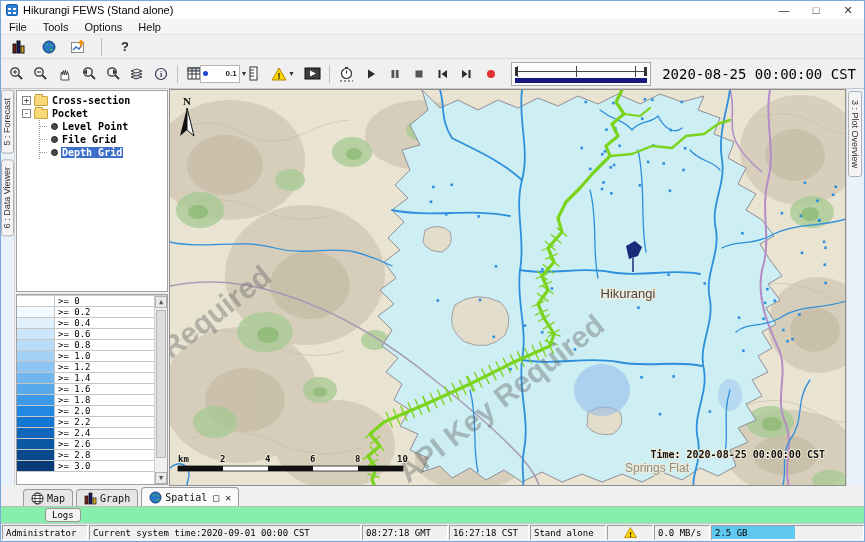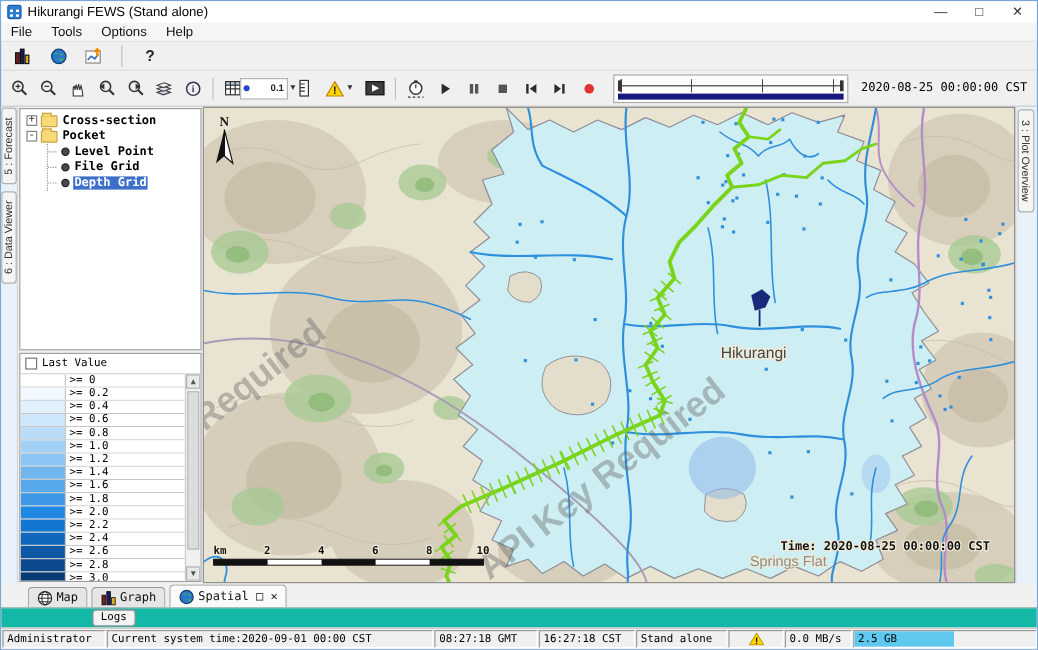--- a/index.html
+++ b/index.html
@@ -30,21 +30,21 @@
   .dot01 .bluedot{width:5px;height:5px;border-radius:50%;background:#2244cc;margin-right:1px;}
   .help-q{font-size:13px;font-weight:bold;color:#222;margin-left:8px;}
   
   .timeline{flex:1 1 auto;height:24px;margin:0 6px 0 8px;border:1px solid #a8a8a8;background:#fcfcfc;position:relative;}
   .tl-ruler{position:absolute;left:5px;right:5px;top:8px;height:1px;background:#444;}
   .tl-ticks{position:absolute;left:5px;right:5px;top:3px;height:11px;
      background:repeating-linear-gradient(90deg,#444 0 1px,transparent 1px 59px);}
   .tl-handle-l,.tl-handle-r{position:absolute;top:4px;width:3px;height:9px;background:#333;}
   .tl-handle-l{left:3px;} .tl-handle-r{right:3px;}
   .tl-bar{position:absolute;left:3px;right:3px;bottom:2px;height:5px;background:#17187e;}
-  .timestamp{font-family:"DejaVu Sans Mono",monospace;font-size:10px;white-space:nowrap;padding:0 4px;color:#000;flex:0 0 auto;}
+  .timestamp{font-family:"DejaVu Sans Mono",monospace;font-size:14px;white-space:nowrap;padding:0 4px;color:#000;flex:0 0 auto;}
   
   .main{flex:1 1 auto;display:flex;min-height:0;}
   .tabstrip-left{width:14px;background:#e9f2fb;border-right:1px solid #d5d5d5;display:flex;flex-direction:column;gap:5px;padding-top:1px;flex:0 0 auto;}
   .vtab-l{writing-mode:vertical-rl;transform:rotate(180deg);font-size:9px;color:#333;background:#f4f4f4;
      border:1px solid #b0b0b0;border-radius:3px;padding:7px 0;text-align:center;width:13px;}
   .tabstrip-right{width:18px;background:#e9f2fb;border-left:1px solid #d5d5d5;padding-top:2px;flex:0 0 auto;}
   .vtab-r{writing-mode:vertical-rl;font-size:9px;color:#333;background:#f4f4f4;border:1px solid #b0b0b0;border-radius:3px;padding:8px 1px;margin-left:1px;}
   
   .leftpanel{width:154px;display:flex;flex-direction:column;background:#f0f0f0;flex:0 0 auto;}
   .tree{height:202px;background:#fff;border:1px solid #a0a0a0;margin:1px;font-family:"DejaVu Sans Mono",monospace;font-size:10px;overflow:hidden;padding-top:3px;flex:0 0 auto;}
@@ -74,21 +74,21 @@
   .scroll-thumb{position:absolute;left:1px;right:1px;top:2px;bottom:14px;background:#dddddd;border:1px solid #b8b8b8;}
   
   .mapwrap{flex:1 1 auto;position:relative;border:1px solid #8f8f8f;background:#e9e3d2;overflow:hidden;}
   .mapwrap svg{position:absolute;inset:0;}
   
   .tabs-row{height:20px;display:flex;align-items:flex-end;gap:3px;padding-left:22px;background:#f0f0f0;flex:0 0 auto;}
   .btab{display:flex;align-items:center;gap:3px;border:1px solid #9a9a9a;border-bottom:none;border-radius:4px 4px 0 0;
      padding:1px 7px;font-size:10px;background:#e6e6e6;height:17px;color:#111;font-family:"DejaVu Sans Mono",monospace;}
   .btab.active{background:#fafafa;height:19px;}
   .tabctl{font-size:10px;font-weight:bold;color:#222;margin-left:3px;}
-  .logs-row{height:17px;display:flex;align-items:center;padding-left:76px;border-top:1px solid #bdbdbd;background:#14b8a6;flex:0 0 auto;}
+  .logs-row{height:17px;display:flex;align-items:center;padding-left:44px;border-top:1px solid #bdbdbd;background:#86efac;flex:0 0 auto;}
   .logs-btn{font-size:9px;font-family:"DejaVu Sans Mono",monospace;border:1px solid #979797;border-radius:3px;background:#f3f3f3;
      padding:0 6px;height:14px;line-height:12px;color:#000;}
   .statusbar{height:18px;display:flex;align-items:stretch;background:#f0f0f0;border-top:1px solid #c9c9c9;
      font-family:"DejaVu Sans Mono",monospace;font-size:9px;flex:0 0 auto;}
   .scell{margin:1px 0 1px 1px;border:1px solid;border-color:#9c9c9c #ffffff #ffffff #9c9c9c;display:flex;align-items:center;
      padding:0 3px;white-space:nowrap;overflow:hidden;color:#000;position:relative;flex:0 0 auto;}
   .w1{width:86px;} .w2{width:272px;} .w3{width:86px;} .w4{width:80px;} .w5{width:76px;}
   .w6{width:128px;} .w7{width:46px;justify-content:center;} .w8{width:56px;} .w9{flex:1 1 auto;}
   .gauge-fill{position:absolute;left:0;top:0;bottom:0;width:55%;background:#5fc8ee;}
   .gauge-text{position:relative;z-index:1;}
@@ -308,24 +308,20 @@
             <span class="tree-label">File Grid</span>
           </div>
           <div class="tree-row leaf">
             <span class="bullet"></span>
             <span class="tree-label selected">Depth Grid</span>
           </div>
         </div>
       </div>
 
       <div class="legendpanel">
-        <div class="legend-header">
-          <span class="checkbox"></span>
-          <span>Last Value</span>
-        </div>
         <div class="legend-body">
           <div class="legend-list">
               <div class="legend-row">
                 <div class="swatch" style="background: rgb(255, 255, 255);"></div>
                 <div class="legend-label">&gt;= 0</div>
               </div>
               <div class="legend-row">
                 <div class="swatch" style="background: rgb(242, 249, 255);"></div>
                 <div class="legend-label">&gt;= 0.2</div>
               </div>

